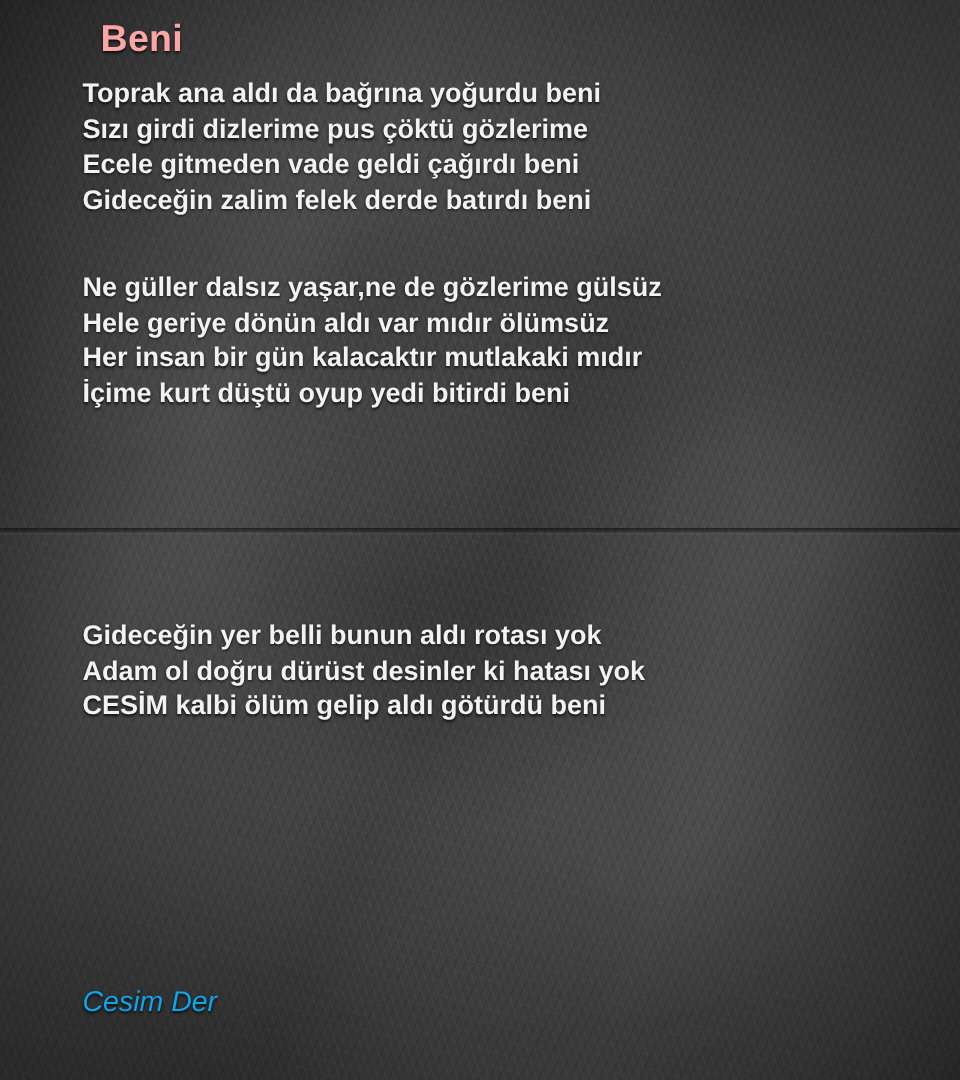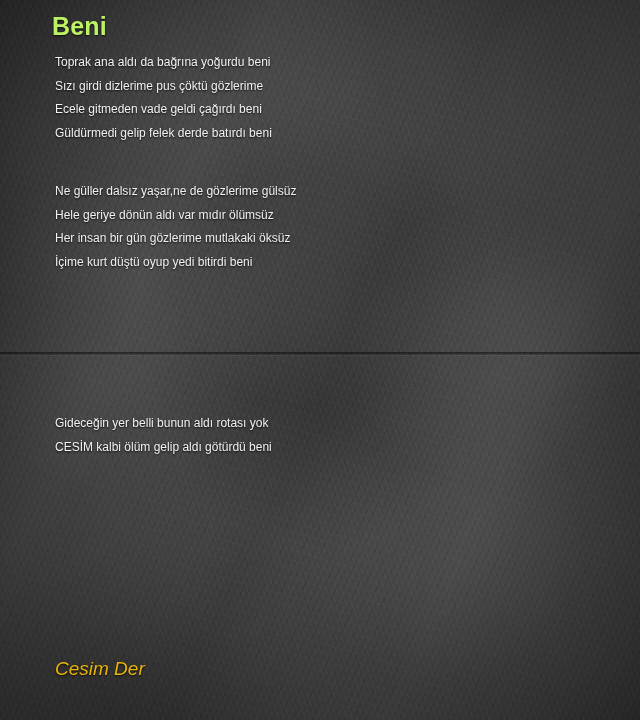--- a/index.html
+++ b/index.html
@@ -69,52 +69,52 @@
   
   .content {
     position: relative;
     z-index: 3;
     width: 640px;
     height: 720px;
   }
 
   .title {
     position: absolute;
-    left: 52px;
+    left: 67px;
     top: 12px;
     font-size: 25px;
     font-weight: bold;
-    color: #bef264;
+    color: #fca5a5;
     letter-spacing: .2px;
     text-shadow: 0 1px 2px rgba(0,0,0,.75);
   }
 
   .verse {
     position: absolute;
     left: 55px;
     color: #f2f2f2;
-    font-size: 12px;
-    font-weight: normal;
+    font-size: 18px;
+    font-weight: bold;
     line-height: 23.5px;
     text-shadow: 0 1px 2px rgba(0,0,0,.8);
     white-space: nowrap;
   }
   .verse-1 { top: 51px; }
   .verse-2 { top: 180px; }
   .verse-3 { top: 412px; }
 
   .verse .line { display: block; }
 
   .author {
     position: absolute;
     left: 55px;
     top: 658px;
     font-size: 19px;
     font-style: italic;
-    color: #eab308;
+    color: #0ea5e9;
     text-shadow: 0 1px 2px rgba(0,0,0,.8);
   }
 </style>
 </head>
 <body>
 
 <div id="page">
 
   <div class="bg-layer bg-base"></div>
   <div class="bg-layer bg-fibers"></div>
@@ -122,31 +122,32 @@
   <div class="seam seam-top"></div>
 
   <div class="content">
 
     <div class="title">Beni</div>
 
     <div class="verse verse-1">
       <span class="line">Toprak ana aldı da bağrına yoğurdu beni</span>
       <span class="line">Sızı girdi dizlerime pus çöktü gözlerime</span>
       <span class="line">Ecele gitmeden vade geldi çağırdı beni</span>
-      <span class="line">Güldürmedi gelip felek derde batırdı beni</span>
+      <span class="line">Gideceğin zalim felek derde batırdı beni</span>
     </div>
 
     <div class="verse verse-2">
       <span class="line">Ne güller dalsız yaşar,ne de gözlerime gülsüz</span>
       <span class="line">Hele geriye dönün aldı var mıdır ölümsüz</span>
-      <span class="line">Her insan bir gün gözlerime mutlakaki öksüz</span>
+      <span class="line">Her insan bir gün kalacaktır mutlakaki mıdır</span>
       <span class="line">İçime kurt düştü oyup yedi bitirdi beni</span>
     </div>
 
     <div class="verse verse-3">
       <span class="line">Gideceğin yer belli bunun aldı rotası yok</span>
+      <span class="line">Adam ol doğru dürüst desinler ki hatası yok</span>
       <span class="line">CESİM kalbi ölüm gelip aldı götürdü beni</span>
     </div>
 
     <div class="author">Cesim Der</div>
 
   </div>
 </div>
 
 </body></html>

